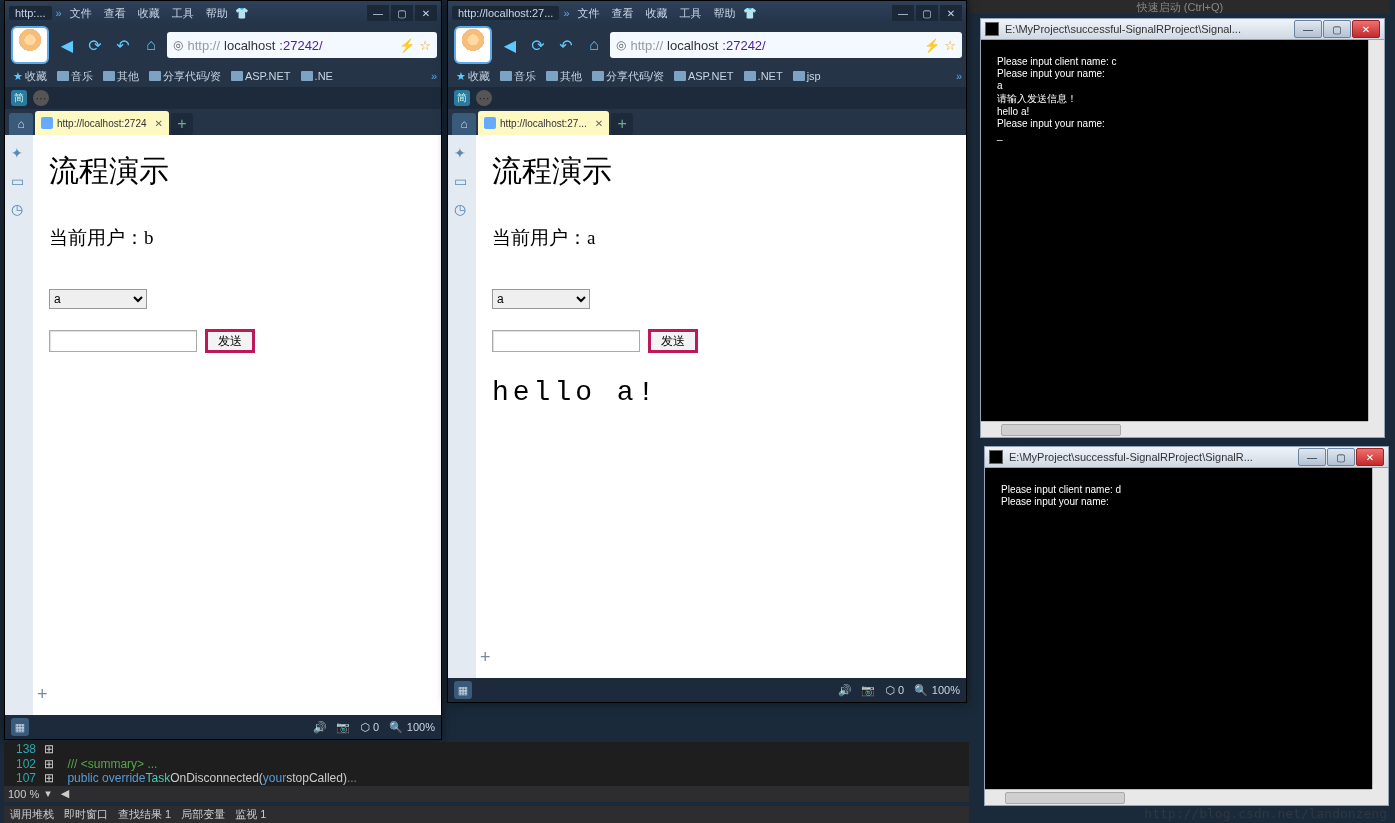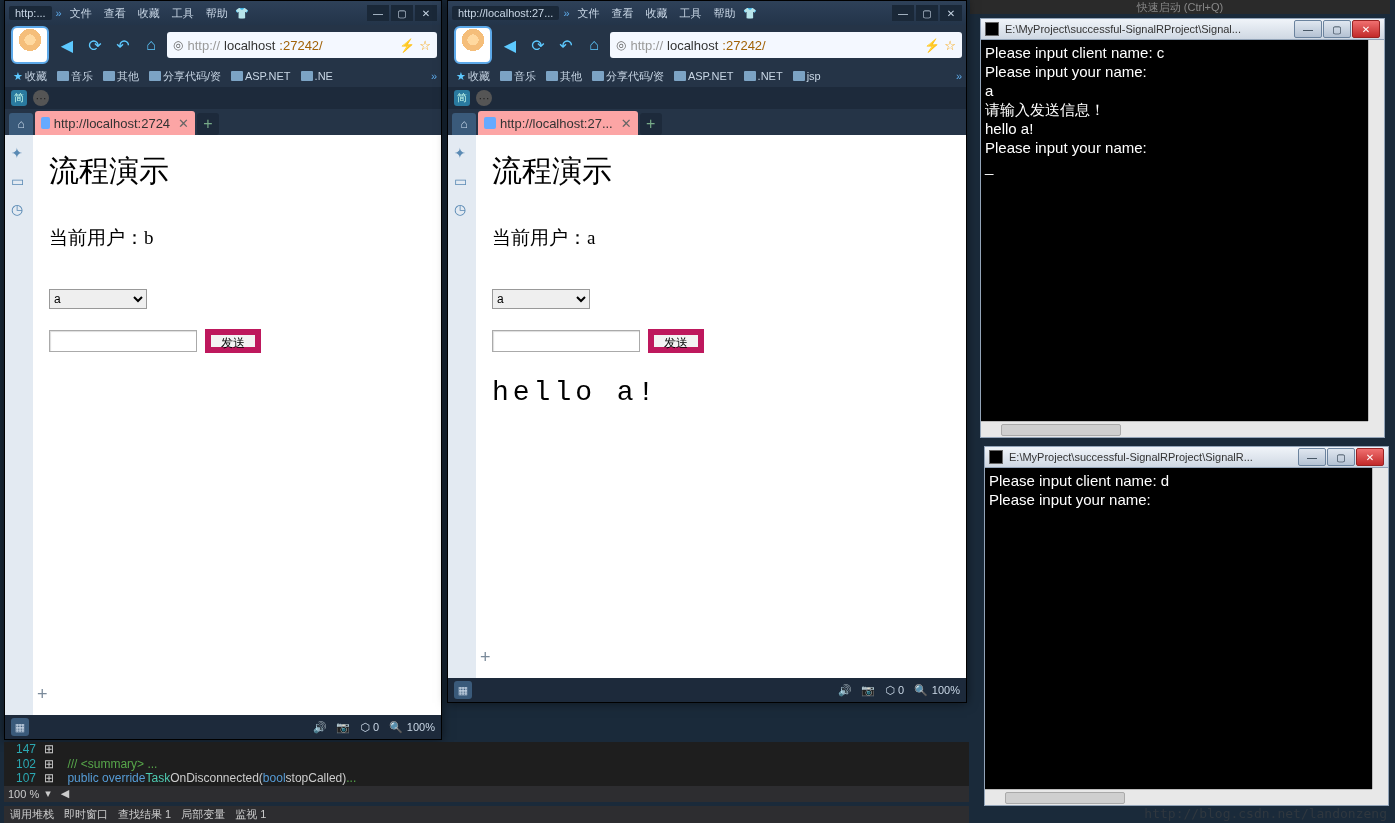--- a/index.html
+++ b/index.html
@@ -27,72 +27,72 @@
   .avatar {
     width: 38px; height: 38px; border-radius: 6px; margin: 2px;
     background: radial-gradient(circle at 50% 35%, #ffd9a0 0 20%, #f5be7a 20% 40%, #fff 40% 100%);
     border: 2px solid #5da9e9; flex: none;
   }
   .navrow { height: 40px; display:flex; align-items:center; padding: 0 4px; gap:4px; background:#253447; }
   .navbtn { width:24px; height:24px; color:#5dc9ff; display:flex; align-items:center; justify-content:center; font-size:16px; cursor:pointer;}
   .addressbar { flex:1; height:26px; background:#f4f8ff; border-radius: 3px; display:flex; align-items:center; padding:0 6px; gap:4px; color:#666; font-size:13px;}
   .addressbar .url-prefix { color:#999; }
   .addressbar .url-host { color:#333; }
-  .addressbar .url-port { color:#a16207; }
+  .addressbar .url-port { color:#4c1d95; }
   .addressbar .icon { font-size:12px;}
   .addressbar .bolt { color:#f7a000; margin-left:auto;}
   .addressbar .star { color:#f7a000;}
 
   .bookmarks { height:22px; display:flex; align-items:center; gap:2px; padding:0 4px; background:#253447; font-size:11px; color:#c8d6e5; overflow:hidden;}
   .bookmark { display:flex; align-items:center; gap:2px; padding:1px 4px; cursor:pointer; white-space:nowrap;}
   .folder-icon { width:12px; height:10px; background:#7ca3c4; border-radius:1px; display:inline-block;}
   .star-icon { color:#5dc9ff; }
   .bookmarks .chev { margin-left:auto; color:#5da9e9;}
 
   .extrow { height:22px; display:flex; align-items:center; gap:6px; padding:0 6px; background:#1d2a3b; font-size:11px; color:#888;}
   .sq { width:16px; height:16px; background:#2a7a9f; border-radius:3px; display:flex; align-items:center; justify-content:center; color:#cfe; font-size:10px;}
   .dots { width:16px; height:16px; background:#555; border-radius:50%; color:#222; display:flex; align-items:center; justify-content:center;}
 
   .tabstrip { height:26px; display:flex; align-items:flex-end; background:#253447; padding:0 4px; gap:2px;}
   .home-tab { width:24px; height:22px; background:#3a5a7a; border-radius:3px 3px 0 0; color:#cde; display:flex; align-items:center; justify-content:center; font-size:12px; cursor:pointer;}
-  .page-tab { height:24px; background:#fca5a5; border-radius:3px 3px 0 0; display:flex; align-items:center; padding:0 6px; gap:4px; font-size:13px; color:#333; cursor:pointer; max-width:160px;}
+  .page-tab { height:24px; background:#fef9c3; border-radius:3px 3px 0 0; display:flex; align-items:center; padding:0 6px; gap:4px; font-size:10px; color:#333; cursor:pointer; max-width:160px;}
   .page-tab .x { color:#666; cursor:pointer; margin-left:4px;}
   .plus-tab { width:22px; height:22px; background:#1d2a3b; color:#7a8; display:flex; align-items:center; justify-content:center; border-radius:3px; cursor:pointer;}
   .favicon { width:12px; height:12px; background:#6af; border-radius:2px;}
 
   .content-area { flex:1; display:flex; background:#fff;}
   .sidebar { width:28px; background:#e3eaf2; display:flex; flex-direction:column; align-items:center; gap:12px; padding-top:10px;}
   .sidebar .sicon { width:16px; height:16px; color:#5a8ab4; font-size:14px; cursor:pointer;}
   .webpage { flex:1; background:#fff; padding:16px; font-family: serif; font-size:15px; color:#000; position:relative;}
   .webpage h1 { font-family: 'SimSun', serif; font-size:30px; font-weight:normal; margin-bottom:33px;}
   .webpage h3 { font-family: 'SimSun', serif; font-size:19px; font-weight:normal; margin-bottom:38px;}
   .webpage select { width:98px; height:20px; font-size:12px; margin-bottom:20px; border:1px solid #999;}
   .webpage .send-row { display:flex; gap:8px; align-items:center; margin-bottom:20px;}
   .webpage input[type=text] { width:148px; height:22px; border:1px solid #aaa; padding:0 4px; box-shadow: inset 1px 1px 1px #ddd;}
-  .webpage button { height:24px; padding:0 10px; font-size:12px; background:#f3f3f3; border:6px solid #be185d; cursor:pointer; font-family:'SimSun';}
+  .webpage button { height:24px; padding:0 10px; font-size:12px; background:#f3f3f3; border:3px solid #be185d; cursor:pointer; font-family:'SimSun';}
   .webpage .msg { font-family: 'Courier New', monospace; font-size:28px; letter-spacing:4px; margin-top:24px;}
   .content-plus { position:absolute; bottom:10px; left:4px; color:#7a8a9a; font-size:18px; cursor:pointer;}
 
   .statusbar { height:24px; background:#1d2a3b; display:flex; align-items:center; padding:0 6px; gap:10px; color:#c8d6e5; font-size:11px;}
   .statusbar .sqbtn { width:18px; height:18px; background:#3a5a7a; border-radius:3px; display:flex; align-items:center; justify-content:center; font-size:11px; cursor:pointer;}
   .statusbar .spacer { flex:1;}
   .statusbar .zoom { display:flex; align-items:center; gap:4px;}
 
   
   .console {
     position:absolute; background:#000; display:flex; flex-direction:column;
   }
   .console .cframe-title {
     height: 22px; display:flex; align-items:center;
     background:linear-gradient(#f0f4f9,#cfd8e3); border:1px solid #93a4b8; font-size:11px;
     color:#333; padding:0 4px; gap:6px;
   }
   .console.top { left:980px; top:18px; width:405px; height:420px;}
   .console.bottom { left:984px; top:446px; width:405px; height:360px;}
-  .console .body { flex:1; background:#000; color:#fff; font-family:'SimSun','Courier New',monospace; font-size:15px; padding:4px; white-space:pre; overflow:hidden; position:relative; border:1px solid #93a4b8; border-top:none;}
+  .console .body { flex:1; background:#000; color:#fff; font-family:'SimSun','Courier New',monospace; font-size:10px; padding:16px; white-space:pre; overflow:hidden; position:relative; border:1px solid #93a4b8; border-top:none;}
   .console .scrollbar-v { position:absolute; right:0; top:0; width:16px; height:calc(100% - 16px); background:#e8e8e8; border-left:1px solid #bbb;}
   .console .scrollbar-h { position:absolute; bottom:0; left:0; height:16px; width:calc(100% - 16px); background:#e8e8e8; border-top:1px solid #bbb; display:flex; align-items:center;}
   .console .thumb-h { width:120px; height:12px; background:#cfcfcf; border:1px solid #aaa; border-radius:2px; margin-left:20px;}
   .console .corner { position:absolute; right:0; bottom:0; width:16px; height:16px; background:#e8e8e8;}
   .cwinbtns { margin-left:auto; display:flex; gap:1px;}
   .cwinbtn { width:28px; height:18px; background:linear-gradient(#e0e7f0,#b4c2d3); border:1px solid #6b839e; border-radius:2px; color:#1a2a3a; font-size:10px; display:flex; align-items:center; justify-content:center; cursor:pointer;}
   .cwinbtn.cclose { background:linear-gradient(#f07070,#c22a2a); color:#fff; border-color:#922;}
   .cicon { width:14px; height:14px; background:#000; border:1px solid #666;}
 
   
@@ -358,25 +358,25 @@
   <div class="body"><span>Please input client name: d</span>
 <span>Please input your name:</span>
     <div class="scrollbar-v"></div>
     <div class="scrollbar-h"><div class="thumb-h"></div></div>
     <div class="corner"></div>
   </div>
 </div>
 
 <div class="ide">
   <div class="row">
-      <span class="gutter">147</span>
+      <span class="gutter">138</span>
       <span>⊞</span>
     </div>
   <div class="row"><span class="gutter">102</span><span>⊞</span>&nbsp;&nbsp;&nbsp;&nbsp;<span class="cm">/// &lt;summary&gt; ...</span></div>
-  <div class="row"><span class="gutter">107</span><span>⊞</span>&nbsp;&nbsp;&nbsp;&nbsp;<span class="kw">public override </span><span class="type">Task </span><span>OnDisconnected(</span><span class="kw">bool </span><span>stopCalled)</span><span class="cm">...</span></div>
+  <div class="row"><span class="gutter">107</span><span>⊞</span>&nbsp;&nbsp;&nbsp;&nbsp;<span class="kw">public override </span><span class="type">Task </span><span>OnDisconnected(</span><span class="kw">your </span><span>stopCalled)</span><span class="cm">...</span></div>
   <div class="zoom-zone">
       <span>100 %</span>
       <span>▾</span>
       <span style="margin-left:4px">◀</span>
     </div>
 </div>
 
 <div class="bottom-tabs">
   <span>调用堆栈</span>
   <span>即时窗口</span>

